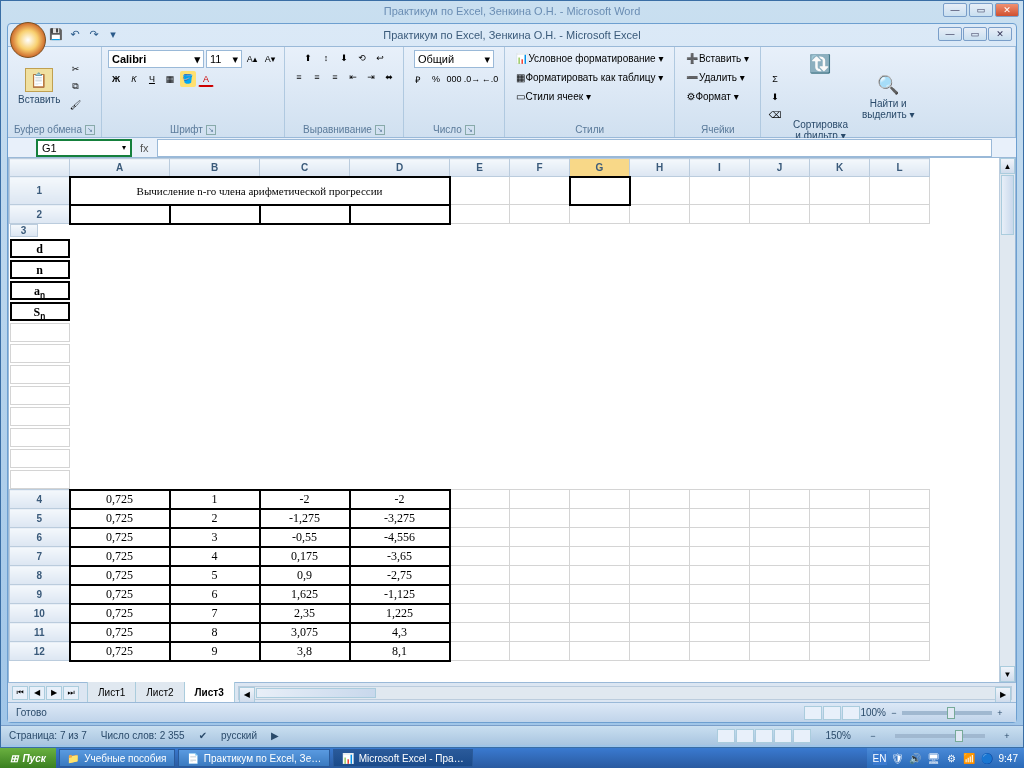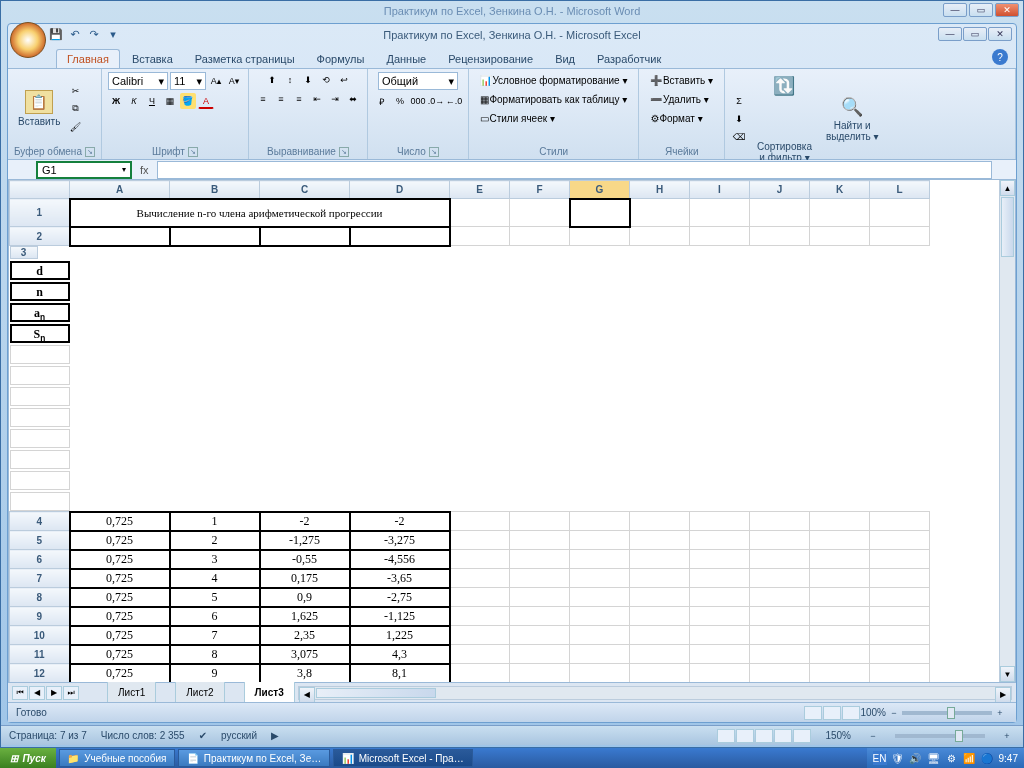--- a/index.html
+++ b/index.html
@@ -24,21 +24,21 @@
 .tab.active { background: #e8f0fa; border: 1px solid #9ab9d8; border-bottom: none; color: #c05020; }
 .help-icon { position: absolute; right: 8px; top: 3px; width: 16px; height: 16px; border-radius: 50%; background: #3a7acf; color: #fff; display: flex; align-items: center; justify-content: center; font-size: 10px; cursor: pointer; }
 
 .ribbon { height: 92px; background: linear-gradient(#e8f0fa,#d0e0f0); border-top: 1px solid #9ab9d8; border-bottom: 1px solid #9ab9d8; display: flex; }
 .ribbon-group { border-right: 1px solid #b0c9e0; padding: 3px 6px 1px 6px; display: flex; flex-direction: column; justify-content: space-between; }
 .group-label { font-size: 10px; color: #5a7a9a; text-align: center; padding: 1px 0; display: flex; align-items: center; justify-content: center; gap: 3px; }
 .group-body { flex: 1; display: flex; align-items: center; gap: 3px; }
 .r-btn { padding: 2px 4px; border: 1px solid transparent; border-radius: 2px; cursor: pointer; display: flex; align-items: center; justify-content: center; }
 .big-btn { display: flex; flex-direction: column; align-items: center; gap: 2px; padding: 3px 4px; cursor: pointer; font-size: 10px; color: #2a4a6a; }
 .big-icon { width: 28px; height: 24px; background: #f0e0a0; border: 1px solid #c0a050; display: flex; align-items: center; justify-content: center; font-size: 14px; }
-.font-sel { width: 60px; height: 18px; background: #fff; border: 1px solid #9ab9d8; font-size: 11px; padding: 1px 3px; }
+.font-sel { width: 96px; height: 18px; background: #fff; border: 1px solid #9ab9d8; font-size: 11px; padding: 1px 3px; font-weight: bold; }
 .size-sel { width: 36px; height: 18px; background: #fff; border: 1px solid #9ab9d8; font-size: 11px; padding: 1px 3px; }
 .sel-combo { height: 18px; background: #fff; border: 1px solid #9ab9d8; font-size: 11px; padding: 1px 3px; display: flex; align-items: center; justify-content: space-between; gap: 4px; }
 .mini { font-size: 9px; width: 16px; height: 16px; }
 .row3 { display: flex; flex-direction: column; gap: 2px; }
 .hrow { display: flex; gap: 2px; align-items: center; }
 .dialog-launcher { width: 10px; height: 10px; border: 1px solid #8aa; font-size: 7px; display: flex; align-items: center; justify-content: center; cursor: pointer; }
 
 .name-fx { height: 20px; background: #e8f0fa; border-bottom: 1px solid #9ab9d8; display: flex; align-items: center; }
 .name-box { width: 96px; height: 18px; background: #fff; border: 2px solid #15803d; margin-left: 28px; padding: 1px 4px; display: flex; align-items: center; justify-content: space-between; }
 .fx-label { padding: 0 8px; color: #555; }
@@ -58,21 +58,21 @@
 .cell { border: 1px solid #d4d4d4; height: 19px; font-size: 11px; padding: 1px 3px; text-align: center; background: #fff; min-width: 60px; }
 .cell.selected { outline: 2px solid #000; outline-offset: -1px; }
 .tb { border: 2px solid #000 !important; font-family: 'Times New Roman', serif; font-size: 12px; }
 .tb.hdr { font-weight: bold; }
 .tb.title { font-weight: normal; font-size: 11px; }
 .row1 .tb { height: 28px; }
 
 .sheet-tabs { height: 20px; background: #dce6f2; border-top: 1px solid #9ab9d8; display: flex; align-items: center; padding-left: 4px; gap: 0; font-size: 10px; }
 .nav-btns { display: flex; gap: 1px; margin-right: 8px; }
 .nav-btn { width: 16px; height: 14px; background: #e8f0fa; border: 1px solid #acd; font-size: 8px; display: flex; align-items: center; justify-content: center; cursor: pointer; }
-.stab { padding: 10px 10px; background: #e0e8f0; border: 1px solid #acd; border-radius: 0 0 3px 3px; cursor: pointer; margin-right: -1px; margin-left: 20px; }
+.stab { padding: 10px 10px; background: #e0e8f0; border: 1px solid #acd; border-radius: 0 0 3px 3px; cursor: pointer; margin-right: -1px; }
 .stab.active { background: #fff; font-weight: bold; }
 .hscroll { flex: 1; height: 14px; background: #e0e8f0; border: 1px solid #bcd; margin: 0 4px; display: flex; }
 
 .status-bar { height: 20px; background: linear-gradient(#dce8f6,#c0d4ea); border-top: 1px solid #9ab9d8; display: flex; align-items: center; justify-content: space-between; padding: 0 8px; font-size: 10px; color: #2a4a6a; }
 .zoom { display: flex; align-items: center; gap: 0; }
 .zoom-track { width: 90px; height: 4px; background: #a0b8d0; position: relative; }
 .zoom-thumb { position: absolute; left: 45px; top: -4px; width: 8px; height: 12px; background: #e0e8f4; border: 1px solid #7a9; cursor: pointer; }
 .view-btns { display: flex; gap: 1px; }
 .view-btn { width: 18px; height: 14px; background: #e8f0fa; border: 1px solid #acd; cursor: pointer; }
 
@@ -111,31 +111,20 @@
         <div class="qat-btn">▾</div>
       </div>
       <span>Практикум по Excel, Зенкина О.Н. - Microsoft Excel</span>
       <div class="excel-controls">
         <div class="wc">—</div>
         <div class="wc">▭</div>
         <div class="wc">✕</div>
       </div>
     </div>
 
-    <div class="tabs-row">
-      <div class="tab active">Главная</div>
-      <div class="tab">Вставка</div>
-      <div class="tab">Разметка страницы</div>
-      <div class="tab">Формулы</div>
-      <div class="tab">Данные</div>
-      <div class="tab">Рецензирование</div>
-      <div class="tab">Вид</div>
-      <div class="tab">Разработчик</div>
-      <div class="help-icon">?</div>
-    </div>
 
     <div class="ribbon">
 
       <div class="ribbon-group">
         <div class="group-body">
           <div class="big-btn">
             <div class="big-icon">📋</div>
             <span>Вставить</span>
           </div>
           <div class="row3">

